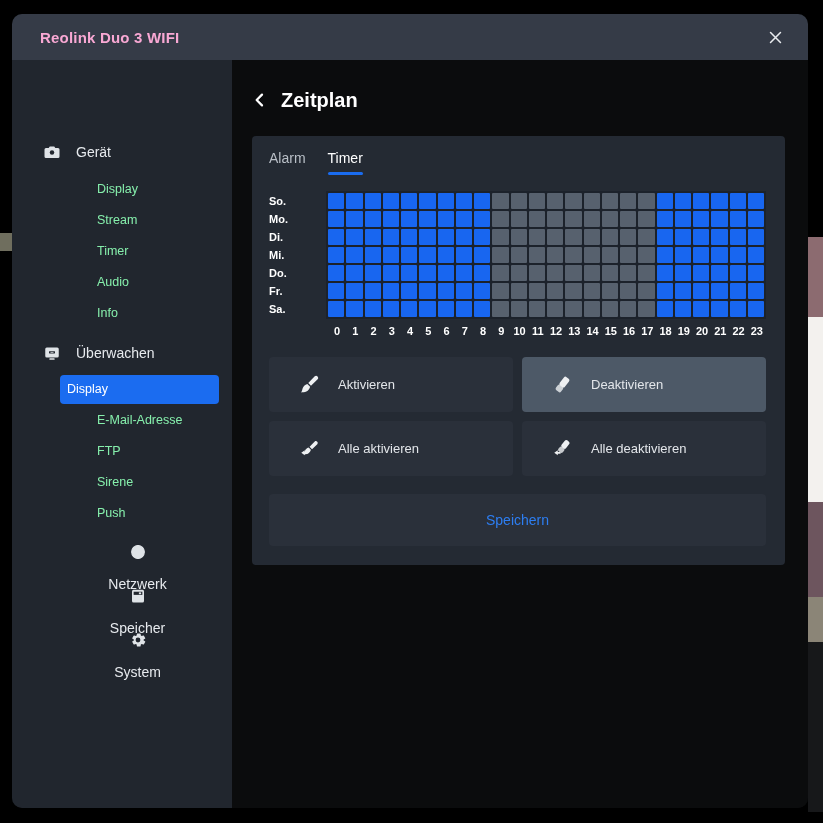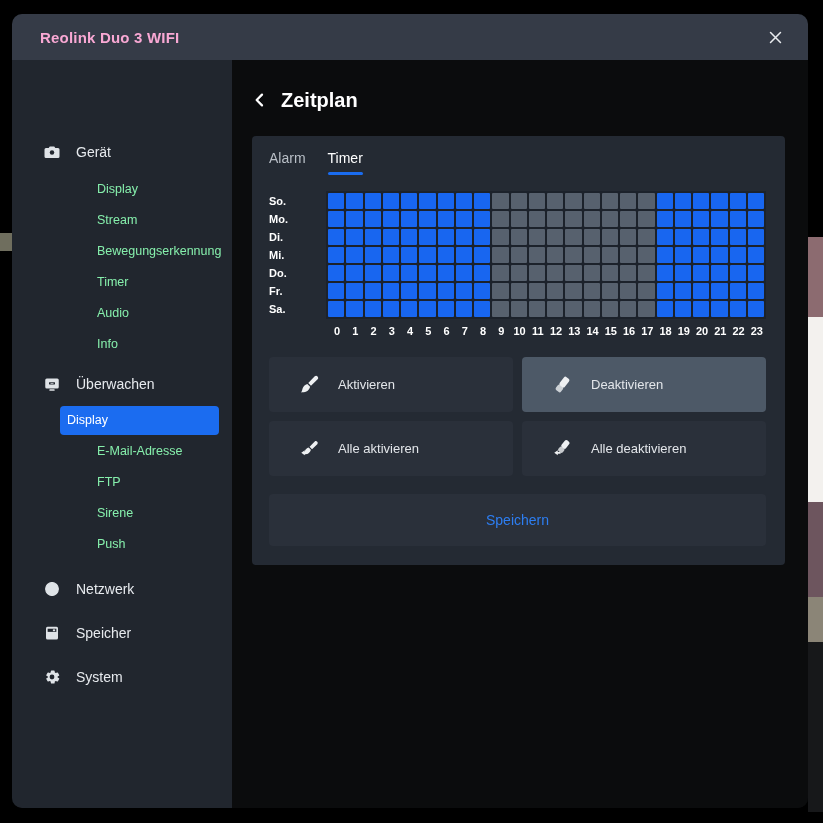--- a/index.html
+++ b/index.html
@@ -22,21 +22,21 @@
     padding:0 22px 0 28px;flex:none;}
   .titlebar .title{color:#f9a8d4;font-weight:bold;font-size:15px;letter-spacing:.2px;}
   .close-btn{margin-left:auto;width:22px;height:22px;display:flex;align-items:center;
     justify-content:center;cursor:pointer;}
   .close-btn svg{width:17px;height:17px;}
 
   .dialog-body{flex:1;display:flex;min-height:0;}
   .sidebar{width:220px;background:#21262e;flex:none;overflow:hidden;padding-top:77px;}
   .side-section{height:30px;display:flex;align-items:center;gap:15px;padding-left:31px;
     color:#e7eaee;font-size:14px;cursor:pointer;}
-  .side-section.spaced{margin-top:14px;}
+  .side-section.spaced{margin-top:14px;flex-direction:column;}
   .side-icon{width:18px;height:18px;flex:none;display:flex;align-items:center;}
   .side-icon svg{width:18px;height:18px;fill:#dfe3e7;}
   .side-sub{margin:7px 0 9px 0;}
   .side-item{height:31px;line-height:31px;padding-left:85px;color:#86efac;font-size:12.5px;
     cursor:pointer;}
   .side-item.active{background:#1b6cf0;color:#fff;margin:1px 13px 1px 48px;padding-left:7px;
     border-radius:4px;height:29px;line-height:29px;}
 
   .content{flex:1;background:#0b0c0d;overflow:hidden;}
   .page-header{display:flex;align-items:center;gap:11px;margin:26px 0 0 20px;height:28px;}
@@ -102,21 +102,20 @@
             <svg viewBox="0 0 24 24">
               <path d="M9 4.5h6l1.4 2H20a2 2 0 0 1 2 2v9.5a2 2 0 0 1-2 2H4a2 2 0 0 1-2-2V8.5a2 2 0 0 1 2-2h3.6L9 4.5z"></path>
               <circle cx="12" cy="12.8" r="3" fill="#21262e"></circle>
             </svg>
           </span>
           <span>Gerät</span>
         </div>
         <div class="side-sub">
           <div class="side-item">Display</div>
           <div class="side-item">Stream</div>
-          <div class="side-item">Bewegungserkennung</div>
           <div class="side-item">Timer</div>
           <div class="side-item">Audio</div>
           <div class="side-item">Info</div>
         </div>
         <div class="side-section">
           <span class="side-icon">
             <svg viewBox="0 0 24 24">
               <rect x="3" y="4.5" width="18" height="13.5" rx="2"></rect>
               <rect x="8" y="9.5" width="8" height="3.2" rx=".6" fill="#21262e"></rect>
               <rect x="10" y="10.6" width="4" height="1" fill="#dfe3e7"></rect>

